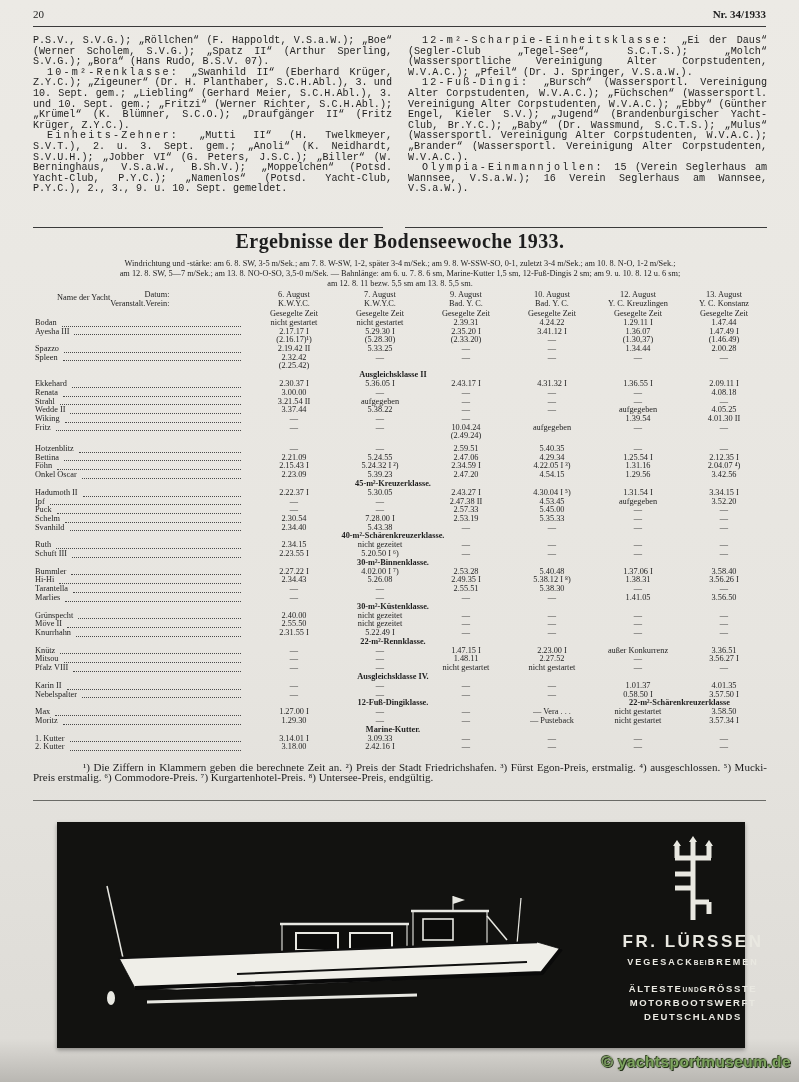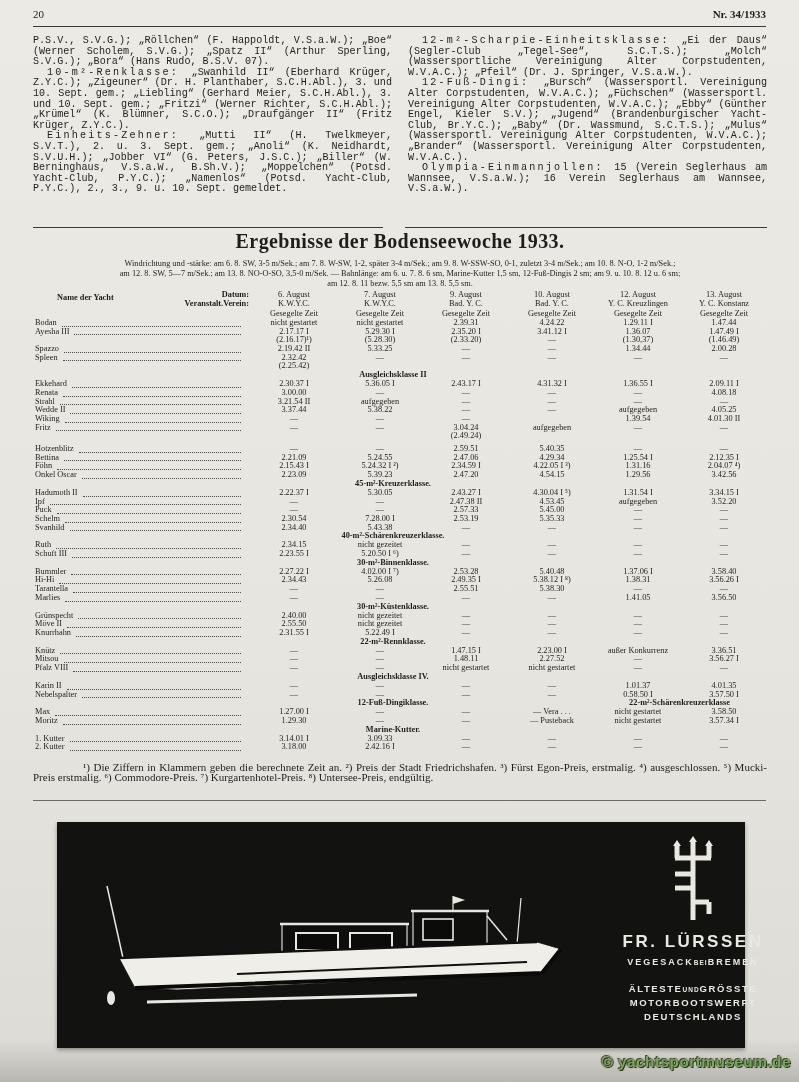--- a/index.html
+++ b/index.html
@@ -22,21 +22,21 @@
   .para.ind{text-indent:14px;}
   .sperr{letter-spacing:2.2px;}
   
   .rtitle{position:absolute;top:230px;left:33px;width:734px;text-align:center;font-size:20px;font-weight:bold;letter-spacing:.4px;}
   .wind{position:absolute;top:259px;left:30px;width:740px;font-size:8.3px;line-height:9.8px;text-align:center;}
   
   .rtable{position:absolute;top:290px;left:33px;width:737px;font-size:8.3px;line-height:8.7px;}
   .thead,.trow{display:grid;grid-template-columns:218px repeat(6,86px);}
   .hcell{text-align:center;}
   .hline{line-height:9.3px;}
-  .hnames{display:flex;justify-content:space-between;align-items:flex-start;font-weight:bold;}
+  .hnames{display:flex;align-items:flex-start;}
   .hyacht{margin-left:24px;padding-top:4px;}
   .hdatum{text-align:right;line-height:9.3px;padding-right:2px;}
   .tbody{margin-top:1px;}
   .sec-row{position:relative;height:9px;font-weight:bold;}
   .sec-main{position:absolute;left:218px;width:284px;text-align:center;top:0;}
   .sec-right{position:absolute;left:556px;width:181px;text-align:center;top:0;}
   .trow{align-items:start;}
   .trow.gap{margin-top:4px;}
   .ncell{display:flex;align-items:flex-end;padding-left:2px;}
   .yname{white-space:nowrap;}
@@ -248,21 +248,21 @@
           <div class="tcell">1.39.54</div>
           <div class="tcell">4.01.30 II</div>
         </div>
         <div class="trow">
           <div class="ncell">
             <span class="yname">Fritz</span>
             <span class="dots"></span>
           </div>
           <div class="tcell">—</div>
           <div class="tcell">—</div>
-          <div class="tcell">3.04.24
+          <div class="tcell">10.04.24
 (2.49.24)</div>
           <div class="tcell">aufgegeben</div>
           <div class="tcell">—</div>
           <div class="tcell">—</div>
         </div>
         <div class="trow gap">
           <div class="ncell">
             <span class="yname">Hotzenblitz</span>
             <span class="dots"></span>
           </div>

